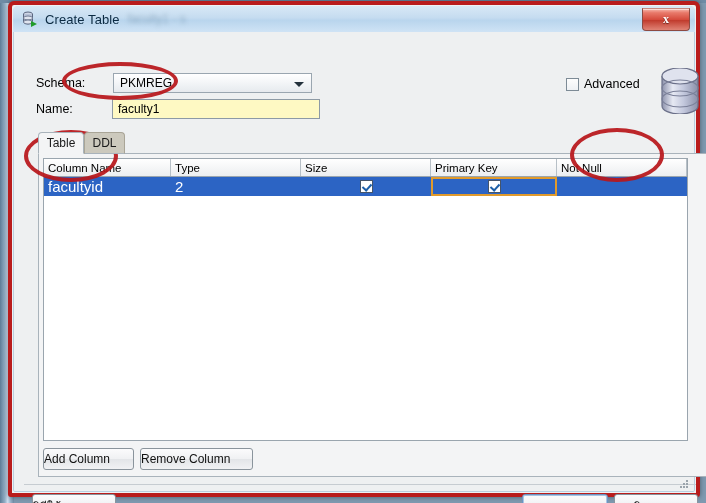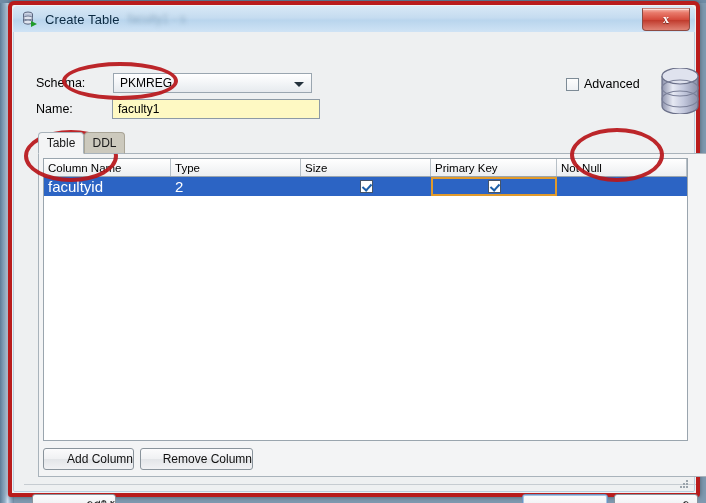--- a/index.html
+++ b/index.html
@@ -224,21 +224,21 @@
     border-width: 0 2.2px 2.2px 0;
     transform: rotate(42deg);
   }
 
   
   .btn {
     border: 1px solid #8a949c;
     border-radius: 3px;
     background: linear-gradient(180deg,#fbfbfc 0%, #f0f1f3 48%, #e3e5e8 52%, #f1f2f4 100%);
     font-size: 12px; color: #111;
-    display: flex; align-items: center; justify-content: flex-end;
+    display: flex; align-items: center; justify-content: flex-start;
     box-sizing: border-box;
     font-family: "Liberation Sans", sans-serif;
   }
   .btn-addcol { position: absolute; left: 4px; top: 294px; width: 91px; height: 22px; }
   .btn-remcol { position: absolute; left: 101px; top: 294px; width: 113px; height: 22px; }
 
   .footer-sep {
     position: absolute; left: 10px; top: 452px; width: 672px; height: 1px;
     background: #c6ccd1;
   }

